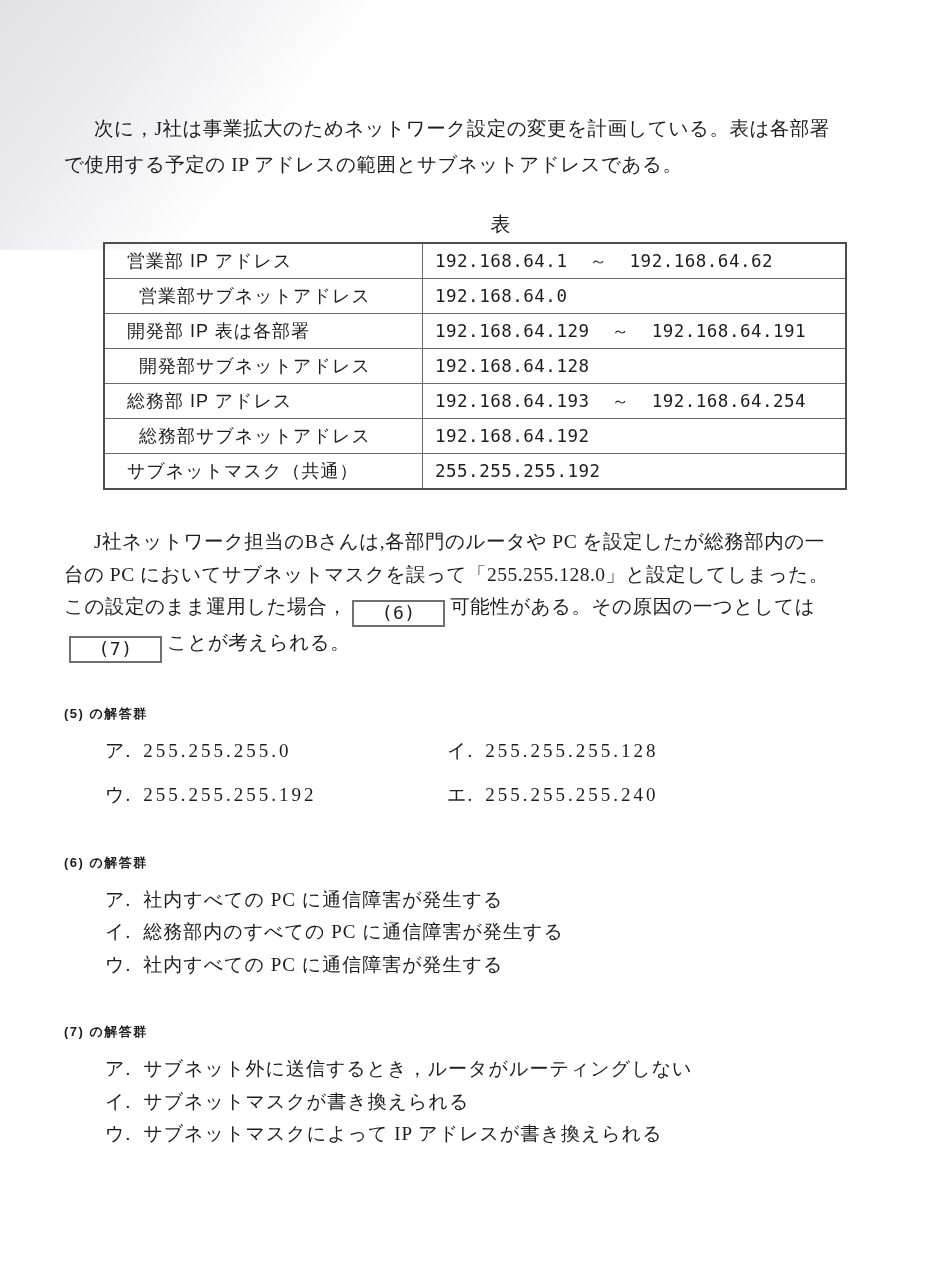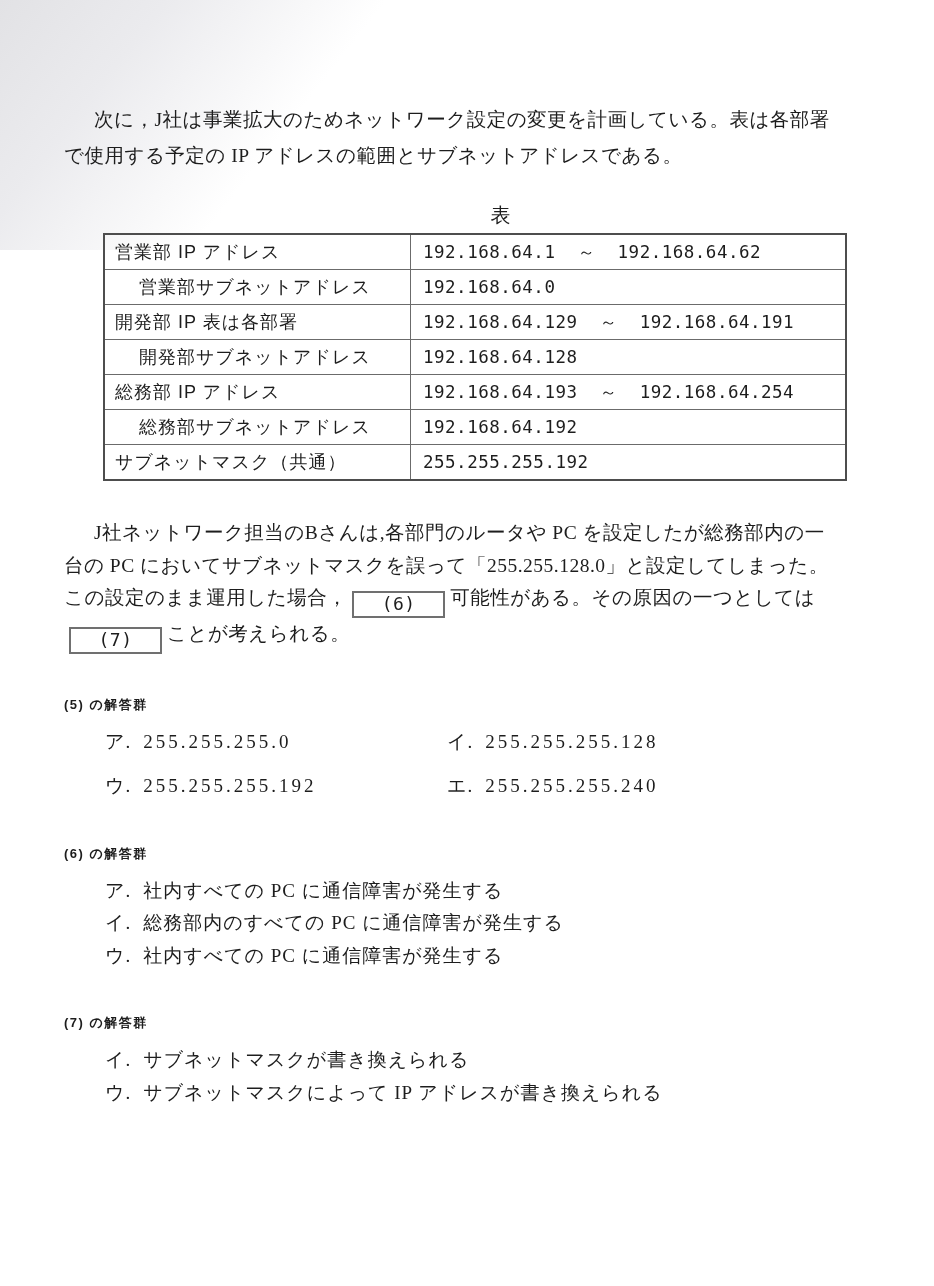--- a/index.html
+++ b/index.html
@@ -27,21 +27,21 @@
     position: absolute;
     top: 0; left: 0;
     width: 190px; height: 14px;
     background: #fdfdfd;
     pointer-events: none;
   }
 
   .content {
     position: absolute;
     left: 64px;
-    top: 102px;
+    top: 111px;
     width: 812px;
   }
 
   .para { font-size: 19.5px; letter-spacing: 0.5px; }
   .intro { line-height: 36px; }
   .first-line { padding-left: 30px; }
 
   .table-caption {
     margin: 28px 0 4px 39px;
     width: 744px;
@@ -62,21 +62,21 @@
   table.ip-table td {
     border: 1px solid #6b6b6b;
     height: 32px;
     vertical-align: middle;
   }
   td.cell-label {
     width: 294px;
     font-family: "Liberation Sans", "DejaVu Sans", sans-serif;
     font-size: 18px;
     letter-spacing: 1px;
-    padding-left: 10px;
+    padding-left: 22px;
   }
   td.cell-label.indent { padding-left: 34px; }
   td.cell-value {
     font-family: "DejaVu Sans Mono", "Liberation Mono", monospace;
     font-size: 17.5px;
     letter-spacing: 0.5px;
     padding-left: 12px;
     white-space: pre;
   }
 
@@ -205,20 +205,23 @@
         <span class="key">イ.</span><span class="txt">総務部内のすべての PC に通信障害が発生する</span>
       </div>
       <div class="opt">
         <span class="key">ウ.</span><span class="txt">社内すべての PC に通信障害が発生する</span>
       </div>
     </div>
 
     <h3 class="group-heading">(7) の解答群</h3>
     <div class="opts stack">
       <div class="opt">
+        <span class="key">ア.</span><span class="txt">サブネット外に送信するとき，ルータがルーティングしない</span>
+      </div>
+      <div class="opt">
         <span class="key">イ.</span><span class="txt">サブネットマスクが書き換えられる</span>
       </div>
       <div class="opt">
         <span class="key">ウ.</span><span class="txt">サブネットマスクによって IP アドレスが書き換えられる</span>
       </div>
     </div>
 
   </div>
 </div>
 

